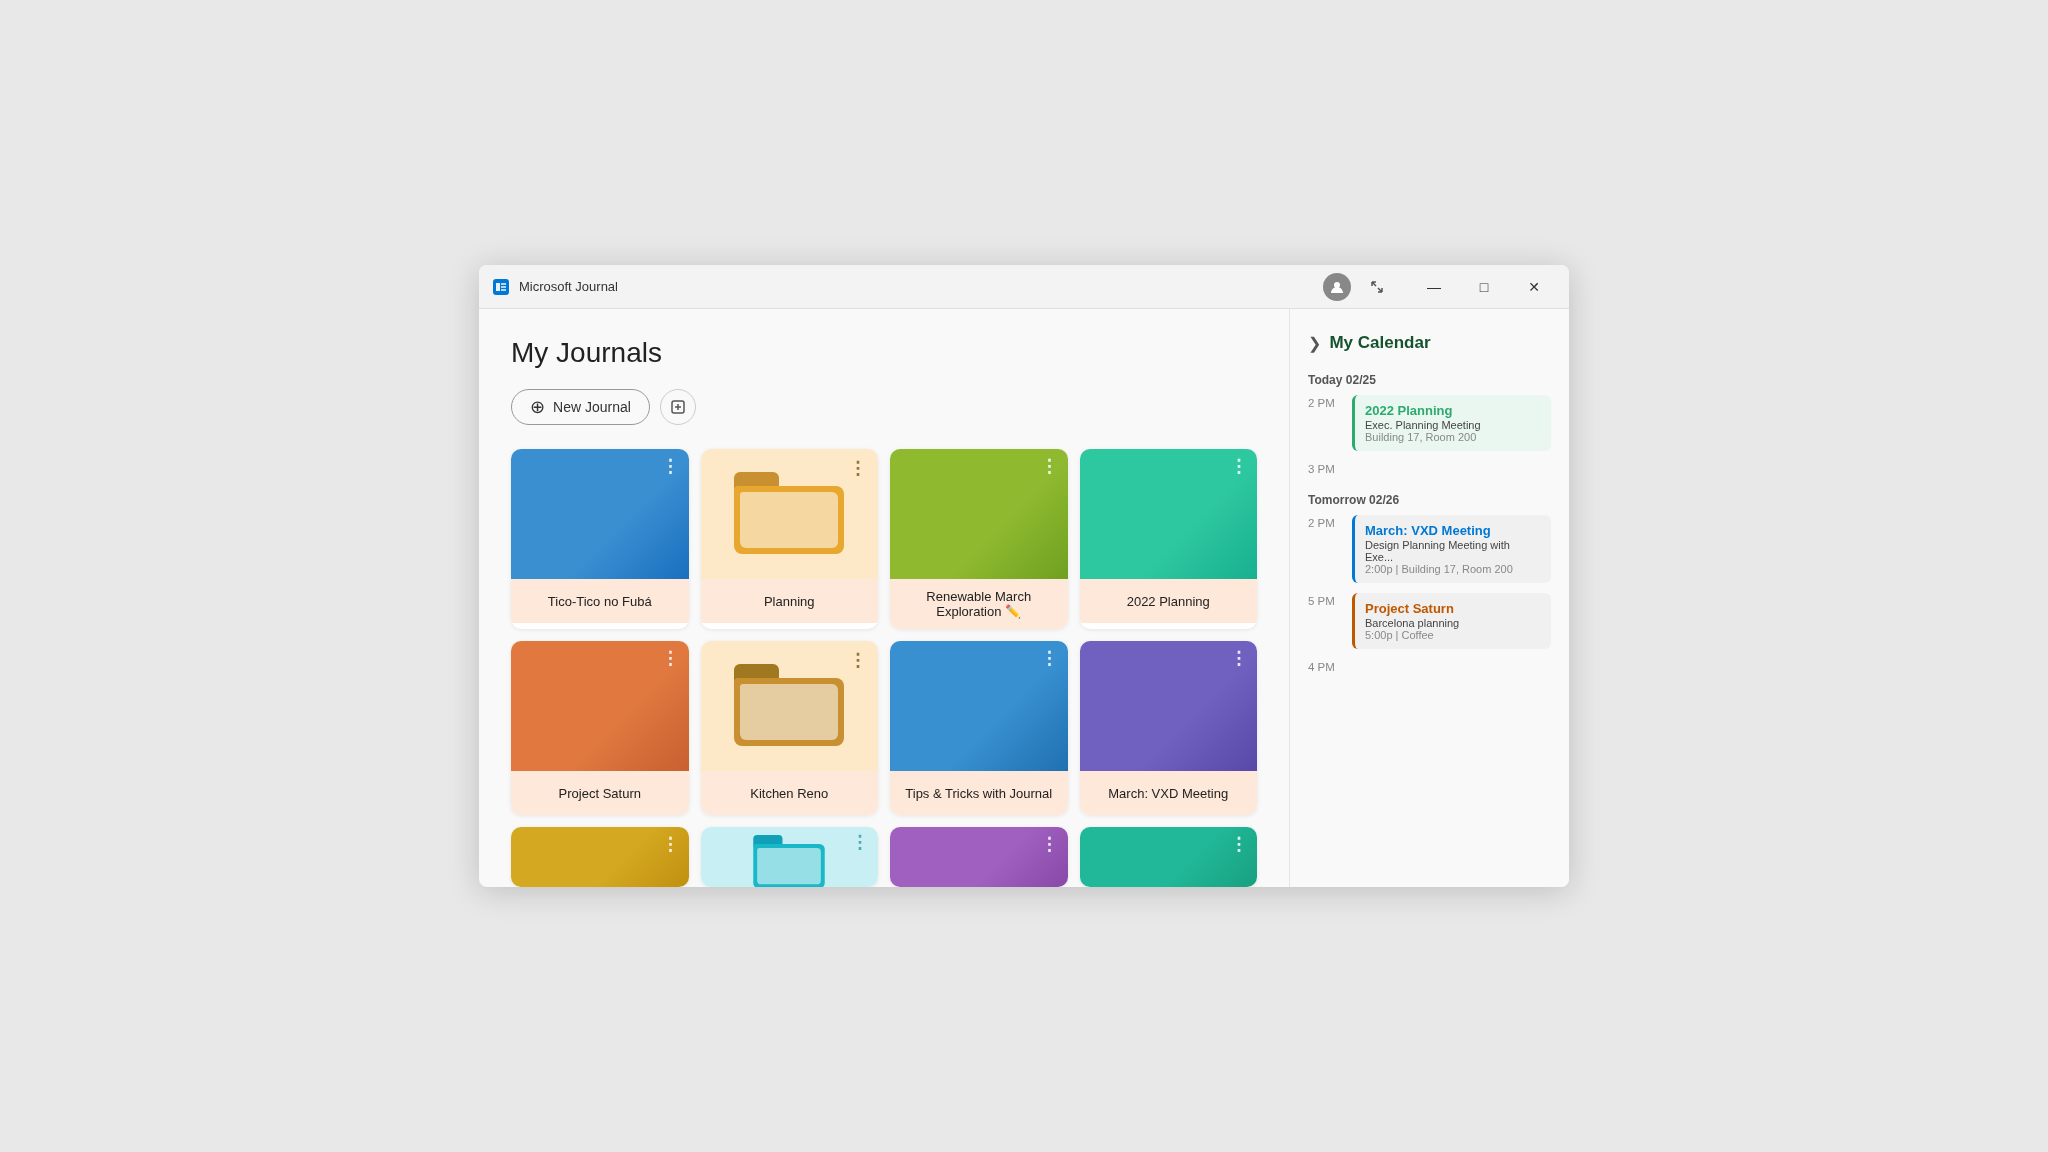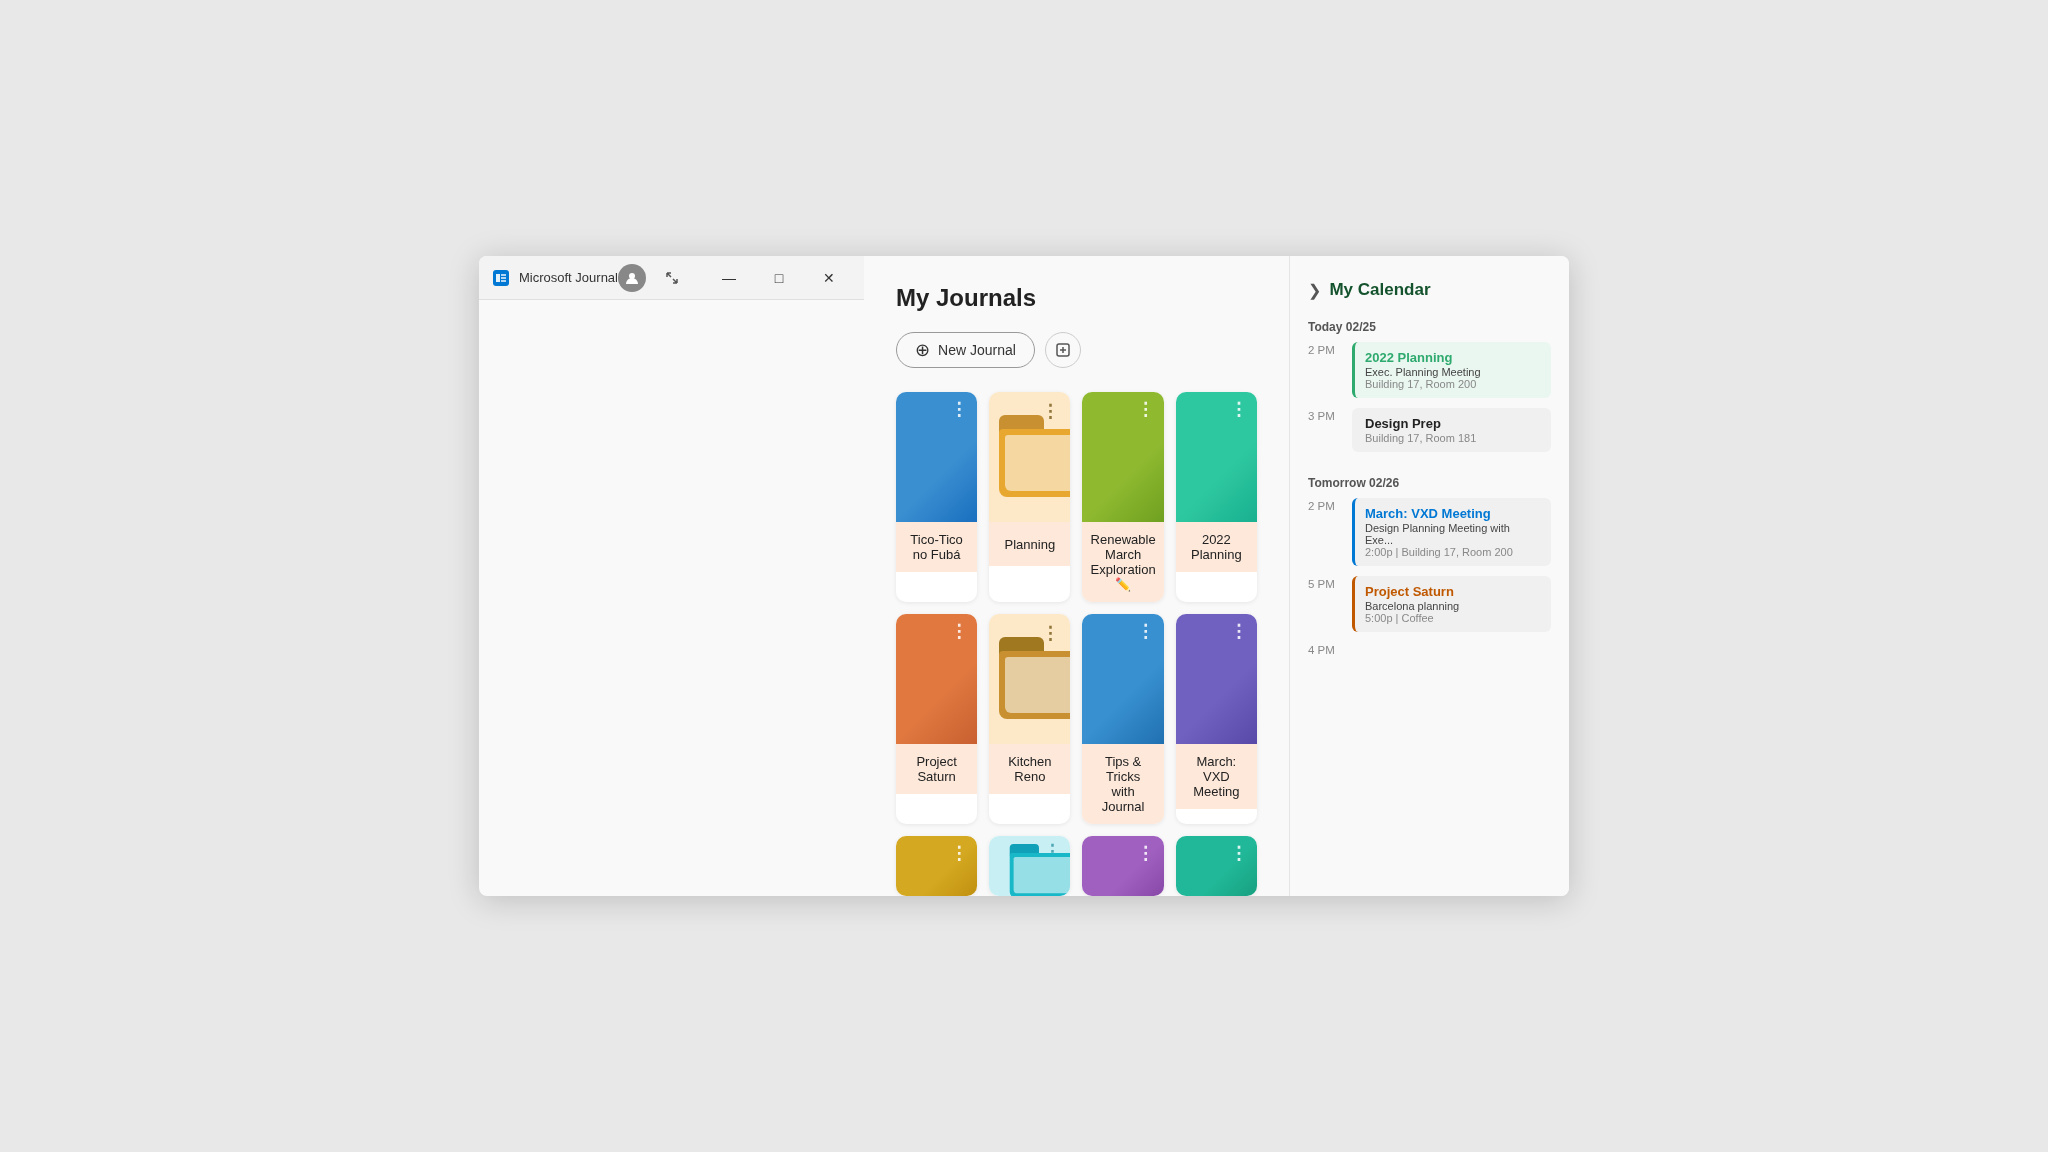--- a/index.html
+++ b/index.html
@@ -11,21 +11,21 @@
       align-items: center;
       min-height: 100vh;
     }
     .window {
       width: 1090px;
       background: #f9f9f9;
       border-radius: 8px;
       box-shadow: 0 4px 32px rgba(0,0,0,0.18);
       overflow: hidden;
       display: flex;
-      flex-direction: row;
+      flex-direction: column;
     }
     .titlebar {
       height: 44px;
       background: #f3f3f3;
       display: flex;
       align-items: center;
       padding: 0 12px;
       border-bottom: 1px solid #e0e0e0;
       flex-shrink: 0;
     }
@@ -75,22 +75,22 @@
       display: flex;
       flex: 1;
       overflow: hidden;
     }
     .main-content {
       flex: 1;
       padding: 28px 32px 0 32px;
       overflow-y: auto;
     }
     .section-title {
-      font-size: 24px;
-      font-weight: 700;
+      font-size: 28px;
+      font-weight: 400;
       color: #222;
       margin-bottom: 20px;
     }
     .toolbar {
       display: flex;
       align-items: center;
       gap: 10px;
       margin-bottom: 24px;
     }
     .new-journal-btn {
@@ -432,26 +432,20 @@
             <div class="calendar-event green-accent">
               <div class="calendar-event-title green">2022 Planning</div>
               <div class="calendar-event-sub">Exec. Planning Meeting</div>
               <div class="calendar-event-loc">Building 17, Room 200</div>
             </div>
           </div>
         </div>
 
         <div class="day-time-row">
           <div class="day-time">3 PM</div>
-          <div class="day-events-col">
-            <div class="calendar-event">
-              <div class="calendar-event-title">Design Prep</div>
-              <div class="calendar-event-loc">Building 17, Room 181</div>
-            </div>
-          </div>
         </div>
       </div>
 
       <div class="calendar-day-group">
         <div class="calendar-day-label">Tomorrow 02/26</div>
 
         <div class="day-time-row">
           <div class="day-time">2 PM</div>
           <div class="day-events-col">
             <div class="calendar-event blue-accent">

